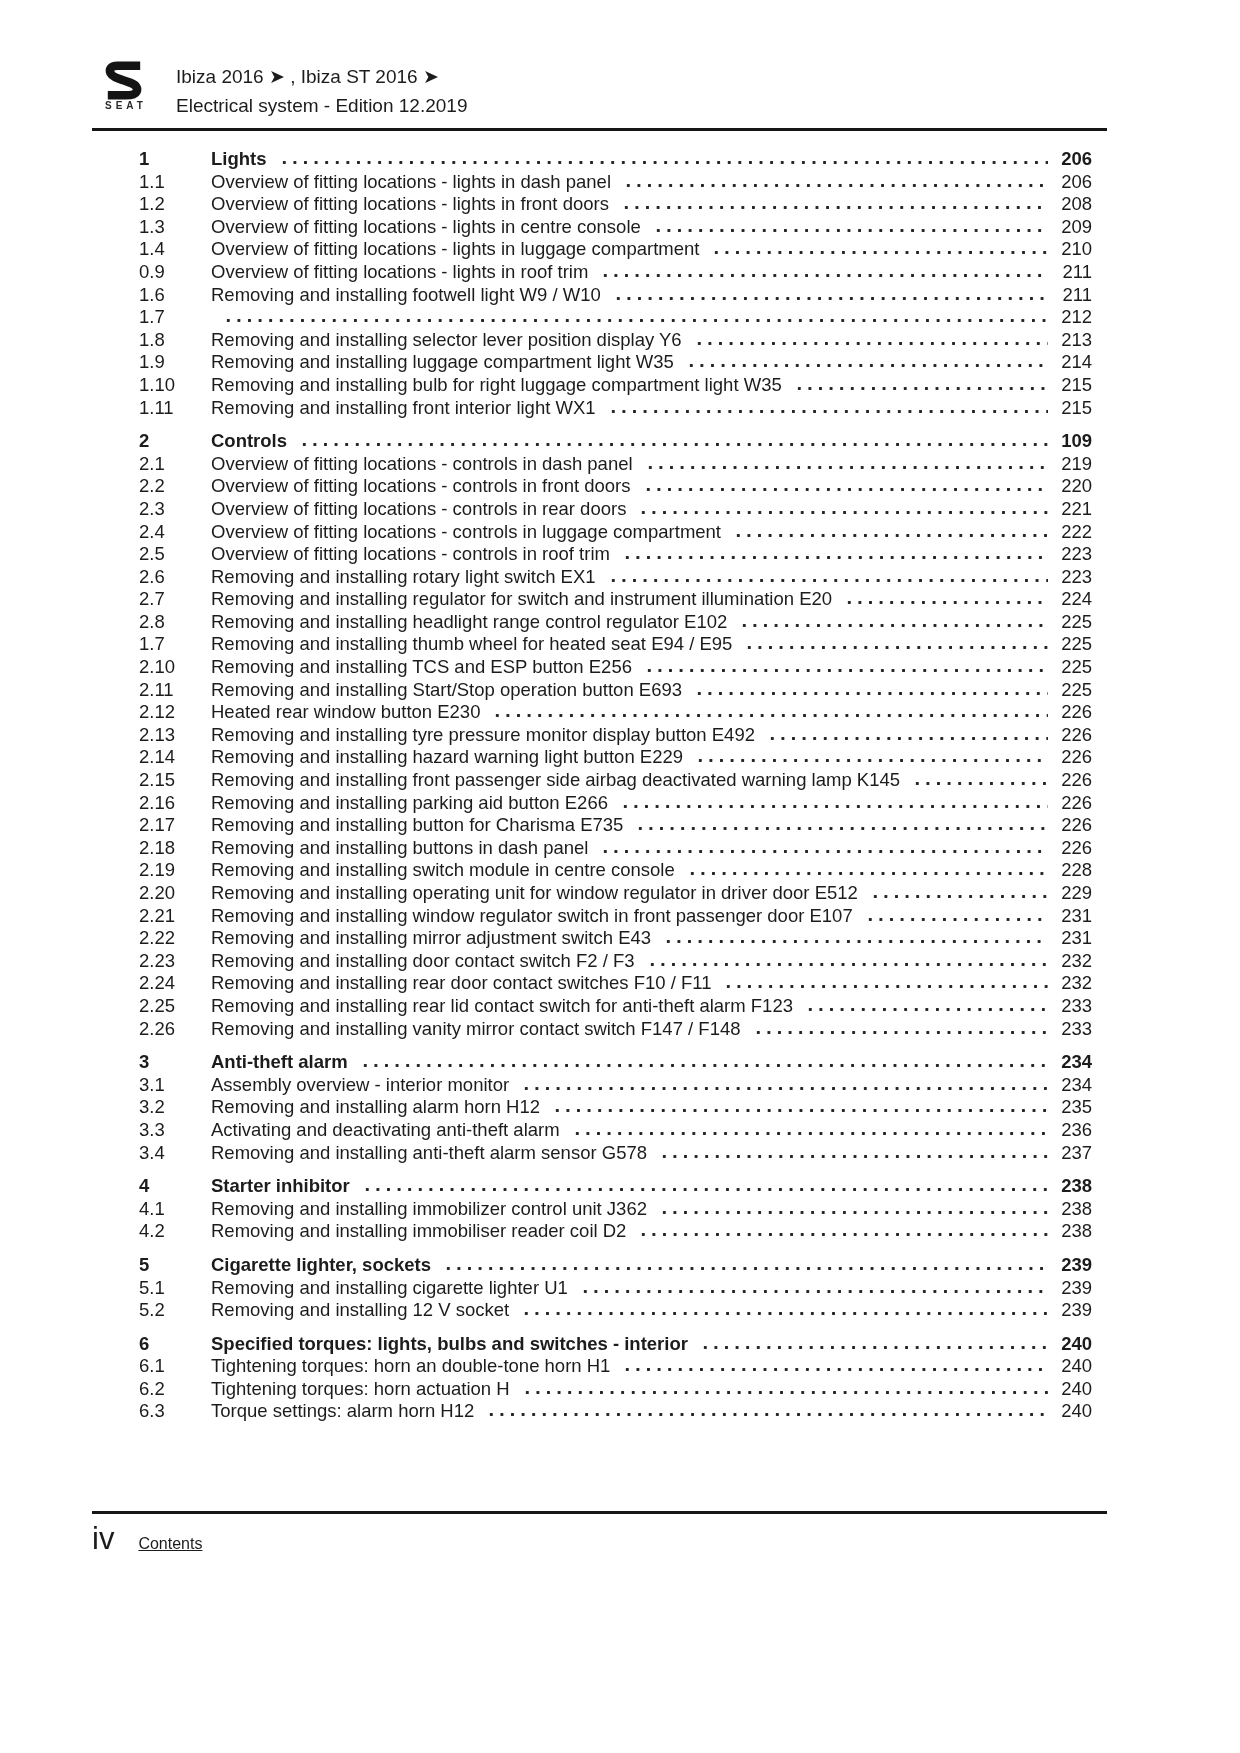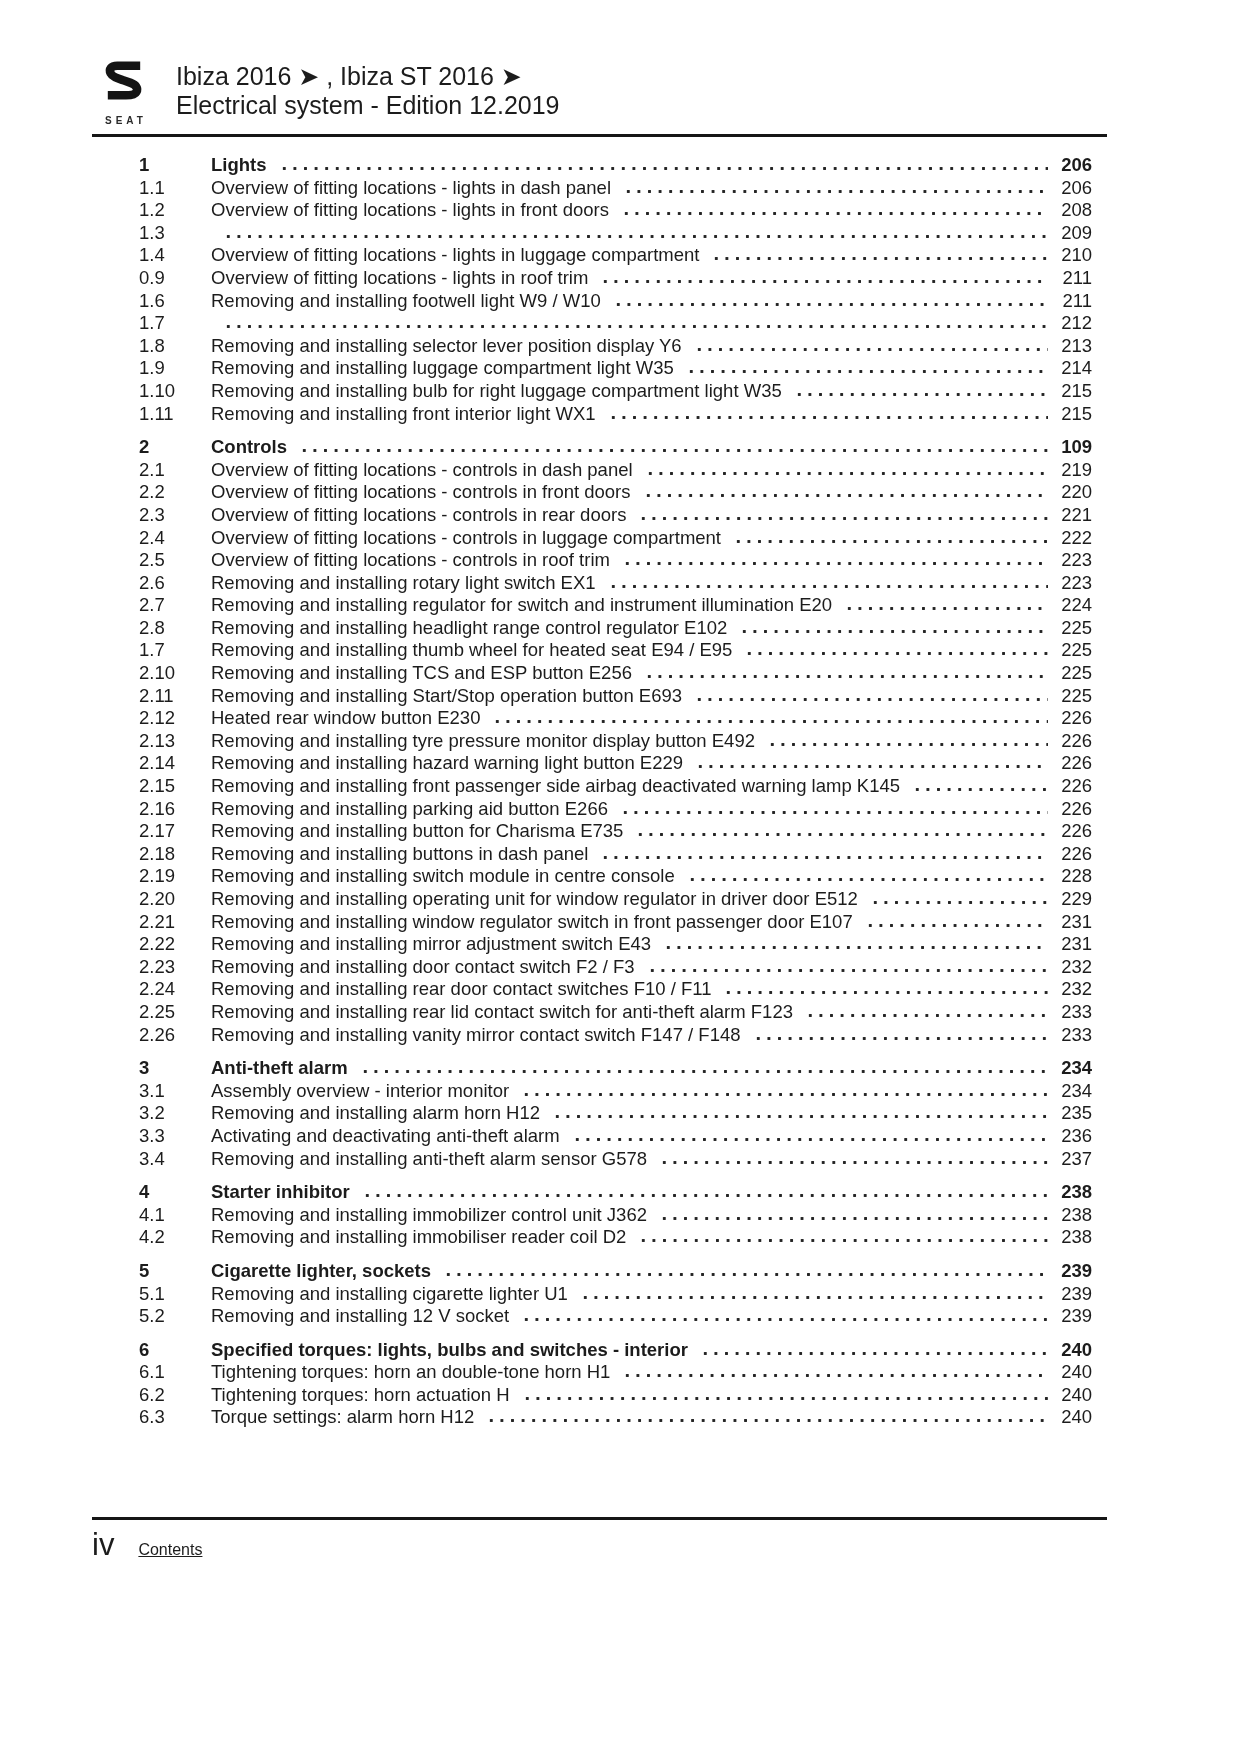--- a/index.html
+++ b/index.html
@@ -28,28 +28,28 @@
   .logo-block {
     width: 64px;
     flex-shrink: 0;
     text-align: center;
     margin-top: 2px;
   }
   .logo-block svg { display: block; margin: 0 auto; }
   .logo-word {
     font-size: 10px;
     letter-spacing: 4px;
-    margin-top: 15px;
+    margin-top: 0;
     color: #2a2a2a;
     font-weight: bold;
     text-indent: 4px;
   }
   .header-text {
     margin-left: 20px;
-    font-size: 25px;
+    font-size: 19px;
     line-height: 29px;
     margin-top: 4px;
   }
   
   .toc {
     margin-top: 17px;
     padding-left: 47px;
     padding-right: 15px;
   }
   .toc-row {
@@ -135,20 +135,21 @@
       <span class="toc-page">206</span>
     </div>
       <div class="toc-row">
       <span class="toc-num">1.2</span>
       <span class="toc-title">Overview of fitting locations - lights in front doors</span>
       <span class="toc-dots"></span>
       <span class="toc-page">208</span>
     </div>
       <div class="toc-row">
       <span class="toc-num">1.3</span>
+      <span class="toc-title">Overview of fitting locations - lights in centre console</span>
       <span class="toc-dots"></span>
       <span class="toc-page">209</span>
     </div>
       <div class="toc-row">
       <span class="toc-num">1.4</span>
       <span class="toc-title">Overview of fitting locations - lights in luggage compartment</span>
       <span class="toc-dots"></span>
       <span class="toc-page">210</span>
     </div>
       <div class="toc-row">

